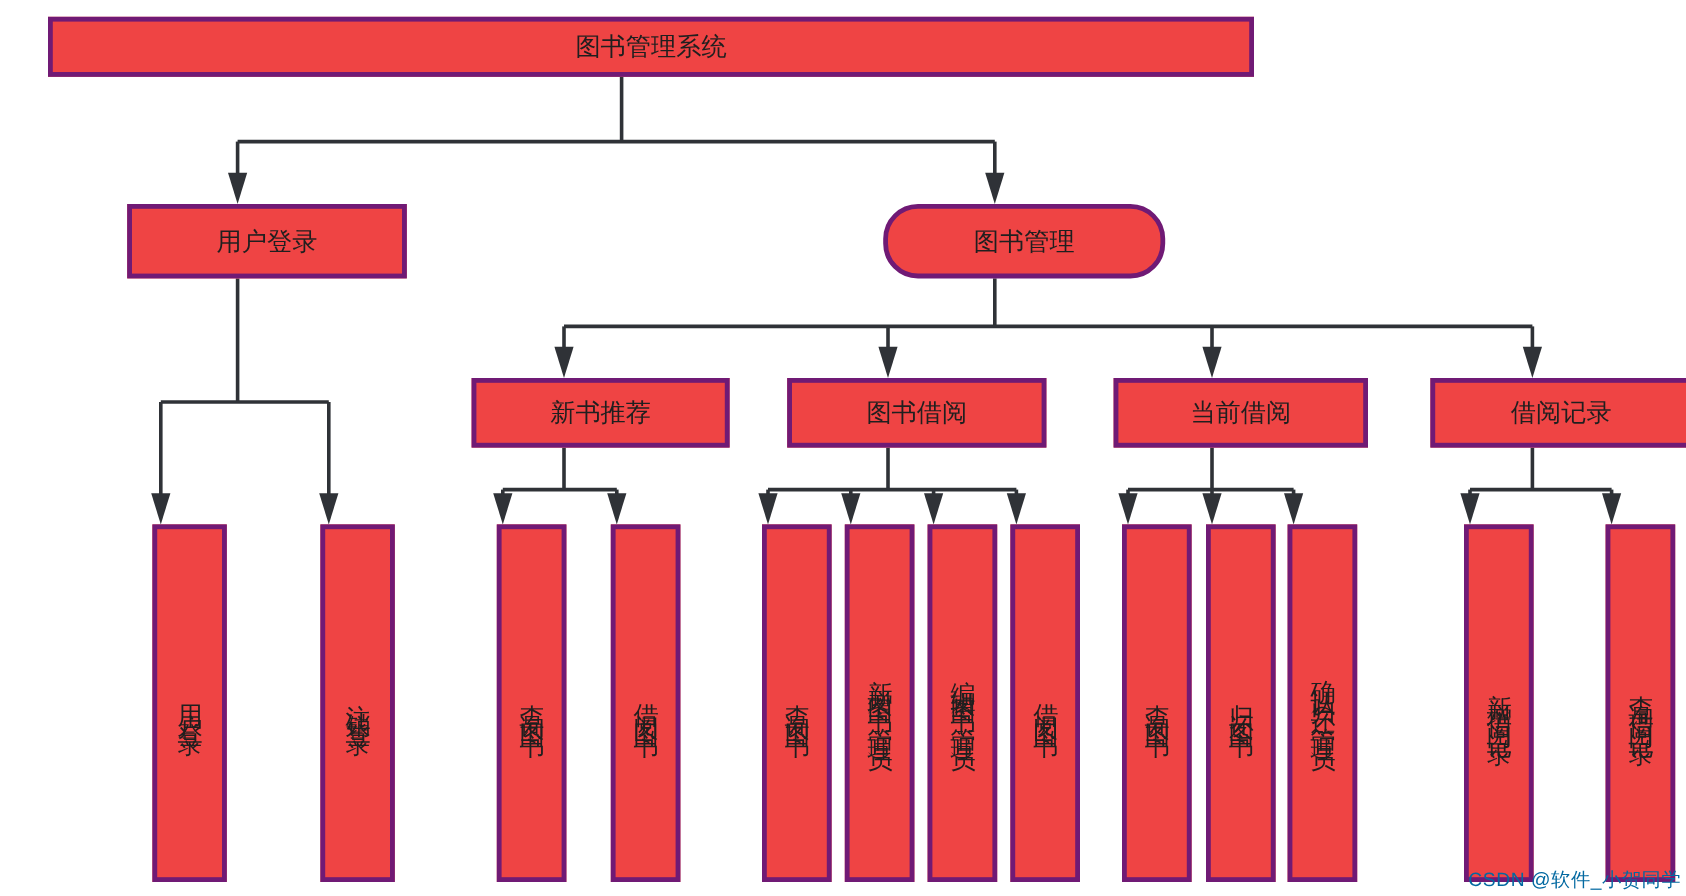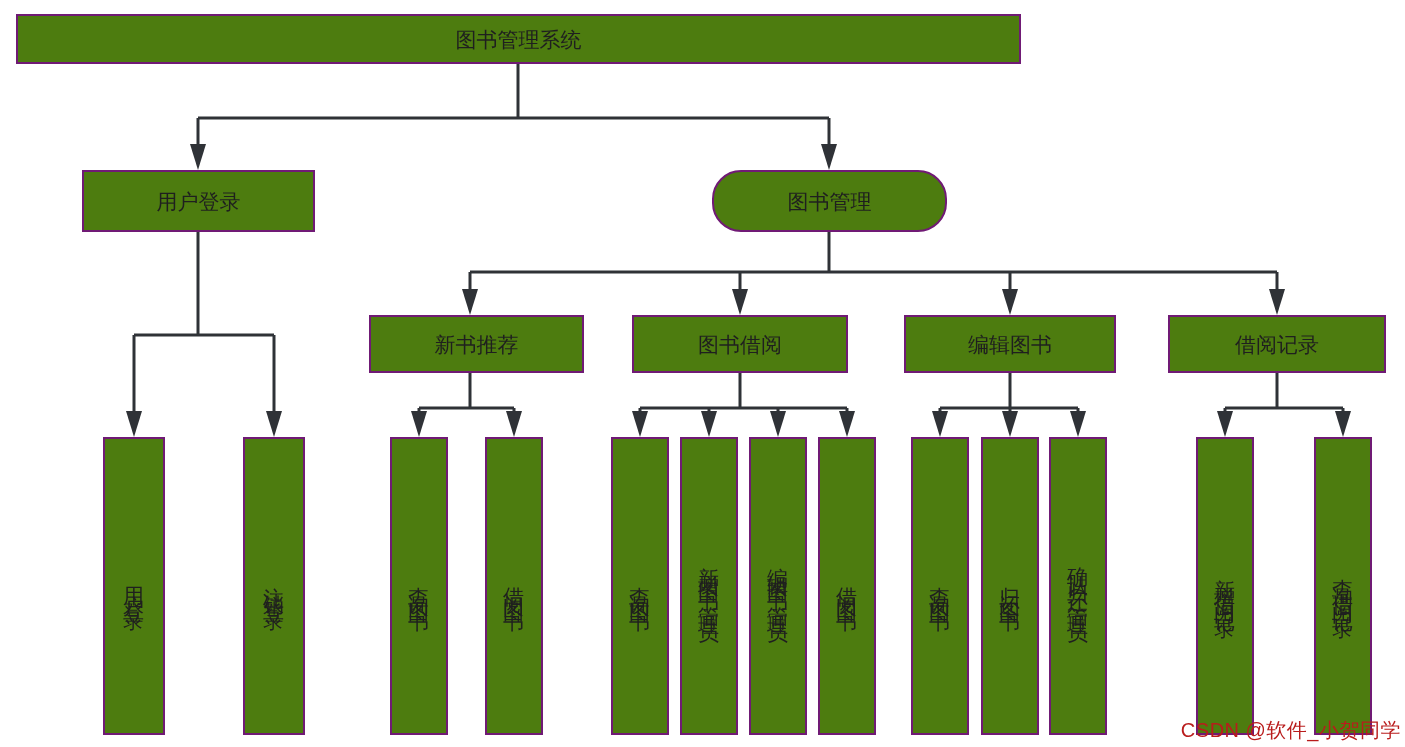--- a/index.html
+++ b/index.html
@@ -11,48 +11,49 @@
     position: relative;
     width: 1405px;
     height: 747px;
     background: #ffffff;
     font-family: "Liberation Sans", "DejaVu Sans", sans-serif;
     overflow: hidden;
   }
   .node {
     position: absolute;
     box-sizing: border-box;
-    border: 2px solid #701a75;
-    background: #4d7c0f;
+    border: 4px solid #701a75;
+    background: #ef4444;
     display: flex;
     align-items: center;
     justify-content: center;
     color: #1f1f1f;
     font-size: 21px;
     line-height: 1;
     z-index: 2;
+    margin-left: 24px;
   }
   .node.vertical {
     writing-mode: vertical-rl;
     text-orientation: mixed;
     letter-spacing: 8px;
     padding: 4px 0;
   }
   .connectors {
     position: absolute;
     left: 0;
     top: 0;
     z-index: 1;
   }
   .watermark {
     position: absolute;
     right: 4px;
     bottom: 3px;
-    font-size: 20px;
-    color: #b91c1c;
+    font-size: 16px;
+    color: #0369a1;
     letter-spacing: 0.5px;
     z-index: 3;
     white-space: nowrap;
   }
 
   
   #n-root   { left: 16px;  top: 14px;  width: 1005px; height: 50px; }
 
   #n-login  { left: 82px;  top: 170px; width: 233px;  height: 62px; }
   #n-mgmt   { left: 712px; top: 170px; width: 235px;  height: 62px; border-radius: 29px; }
@@ -162,21 +163,21 @@
     <span>图书管理</span>
   </div>
 
   <div class="node" id="n-newbook">
     <span>新书推荐</span>
   </div>
   <div class="node" id="n-borrow">
     <span>图书借阅</span>
   </div>
   <div class="node" id="n-current">
-    <span>编辑图书</span>
+    <span>当前借阅</span>
   </div>
   <div class="node" id="n-records">
     <span>借阅记录</span>
   </div>
 
   <div class="node vertical leaf" id="l-0">用户登录</div>
   <div class="node vertical leaf" id="l-1">注销登录</div>
   <div class="node vertical leaf" id="l-2">查询图书</div>
   <div class="node vertical leaf" id="l-3">借阅图书</div>
   <div class="node vertical leaf" id="l-4">查询图书</div>

